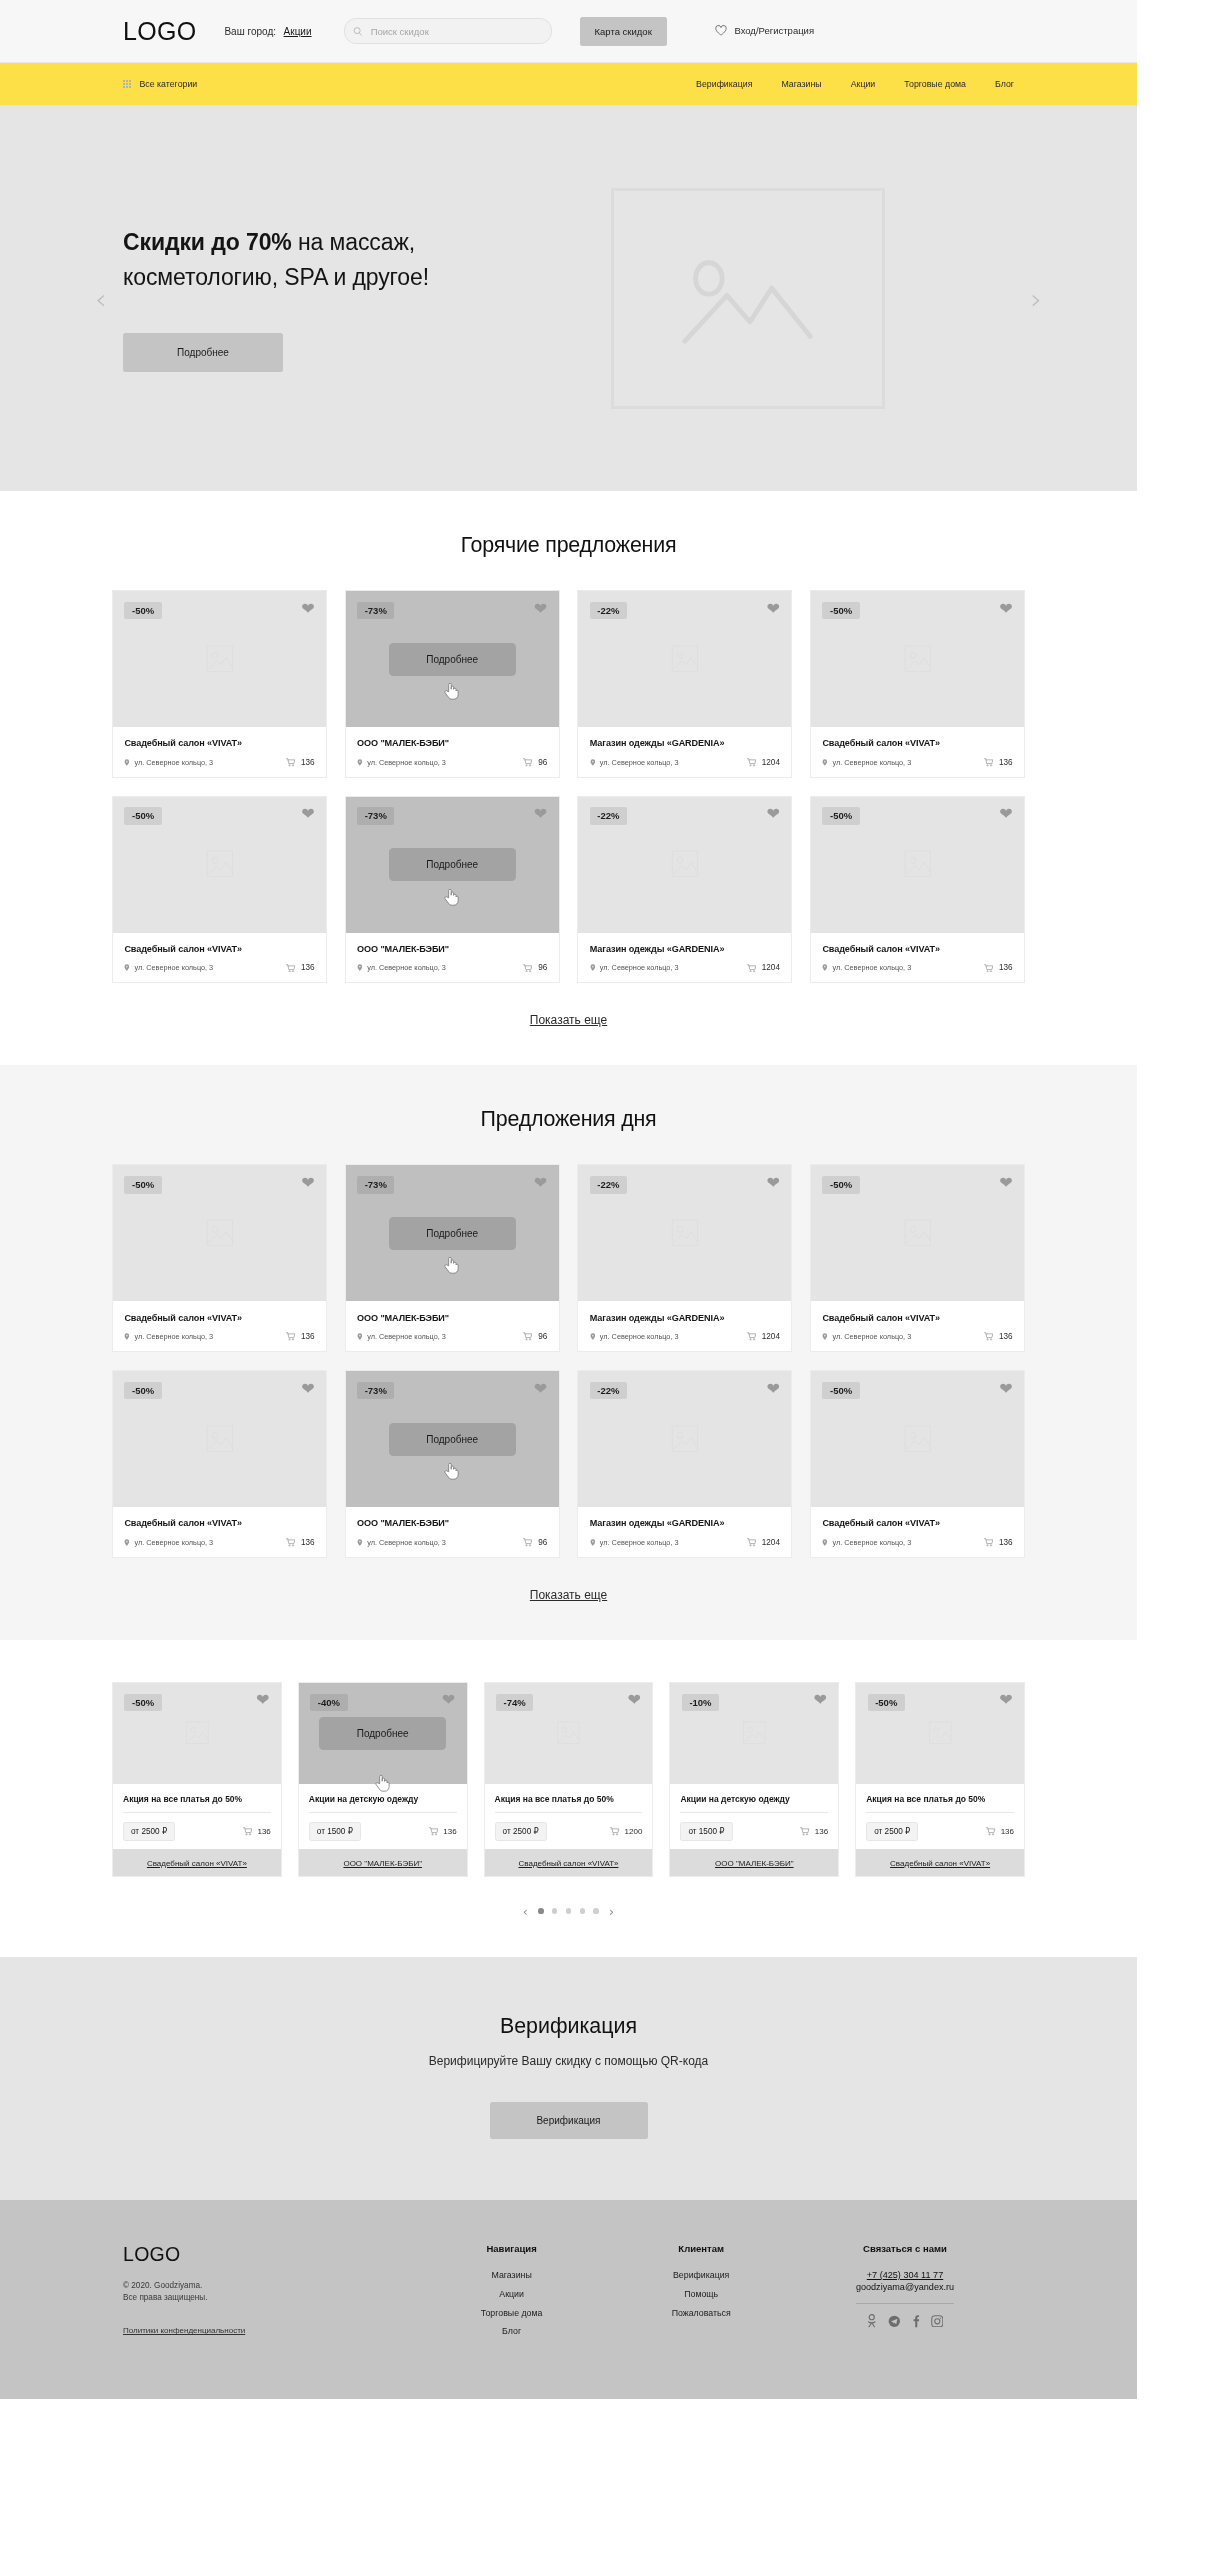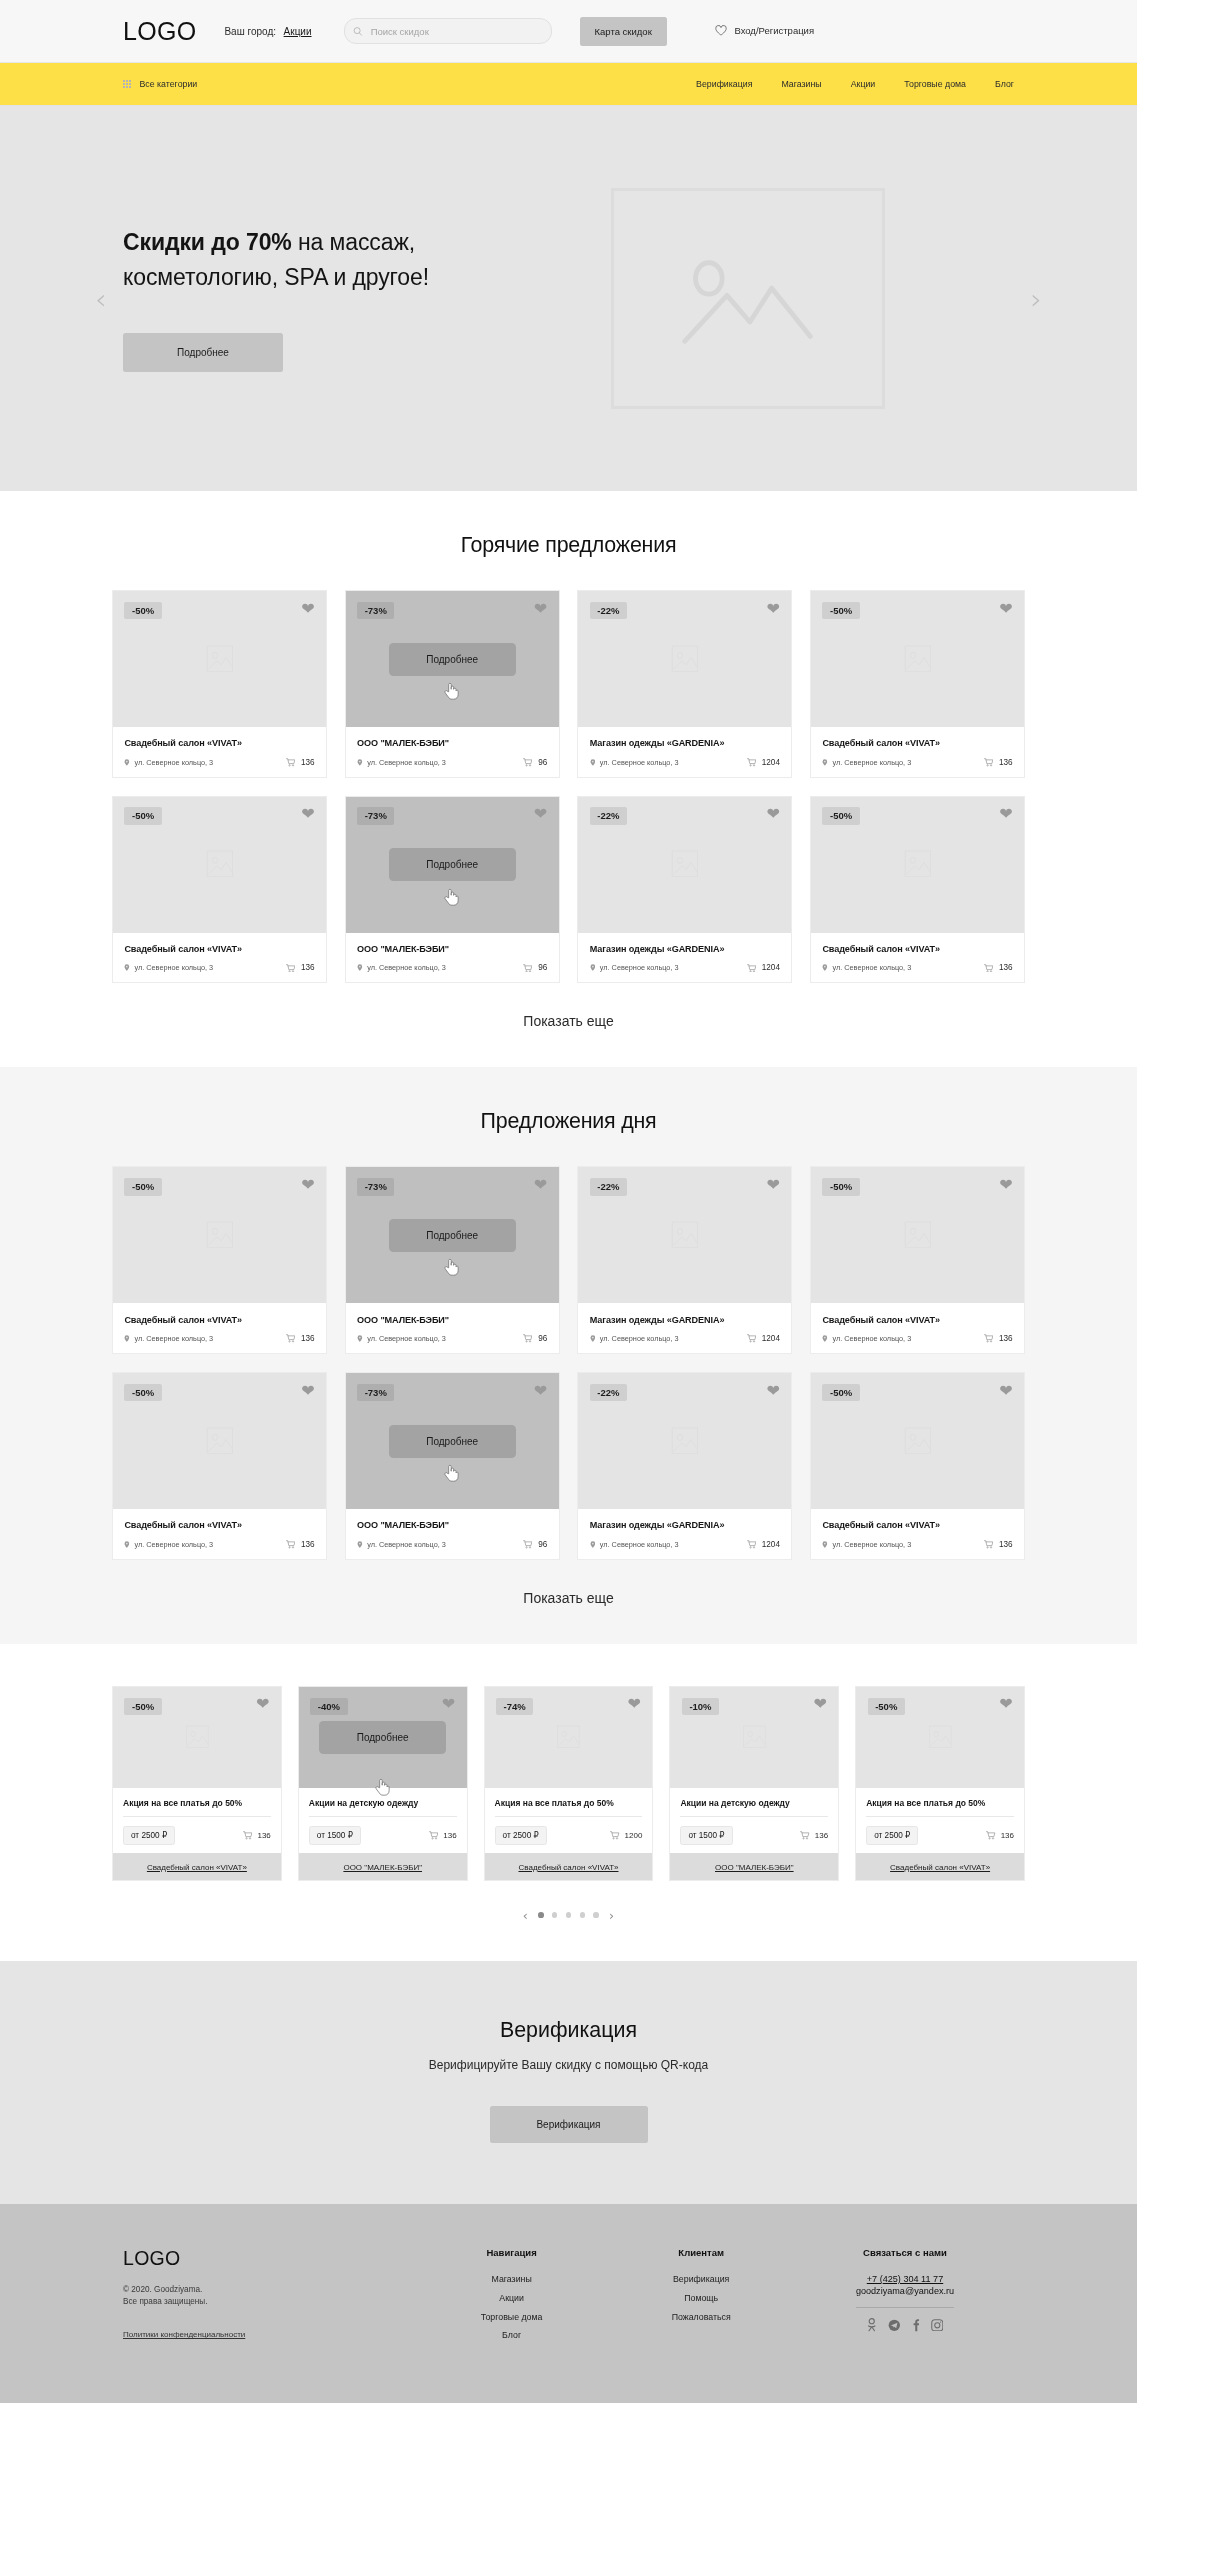--- a/index.html
+++ b/index.html
@@ -254,22 +254,23 @@
     align-items: center;
     font-size: 7.3px;
     color: #555;
   }
   .card-addr { display: flex; align-items: center; gap: 4.4px; }
   .card-count { margin-left: auto; display: flex; align-items: center; gap: 5.7px; }
   .card-count span { font-size: 8.2px; color: #2c2c2c; }
 
   .show-more-wrap { text-align: center; margin-top: 30px; }
   .show-more {
-    font-size: 14px;
+    font-size: 12px;
     color: #2b2b2b;
+    text-decoration: underline;
     cursor: pointer;
   }
 
   
   .promo-grid {
     display: grid;
     grid-template-columns: repeat(5, 1fr);
     gap: 16px;
   }
   .promo-card {

